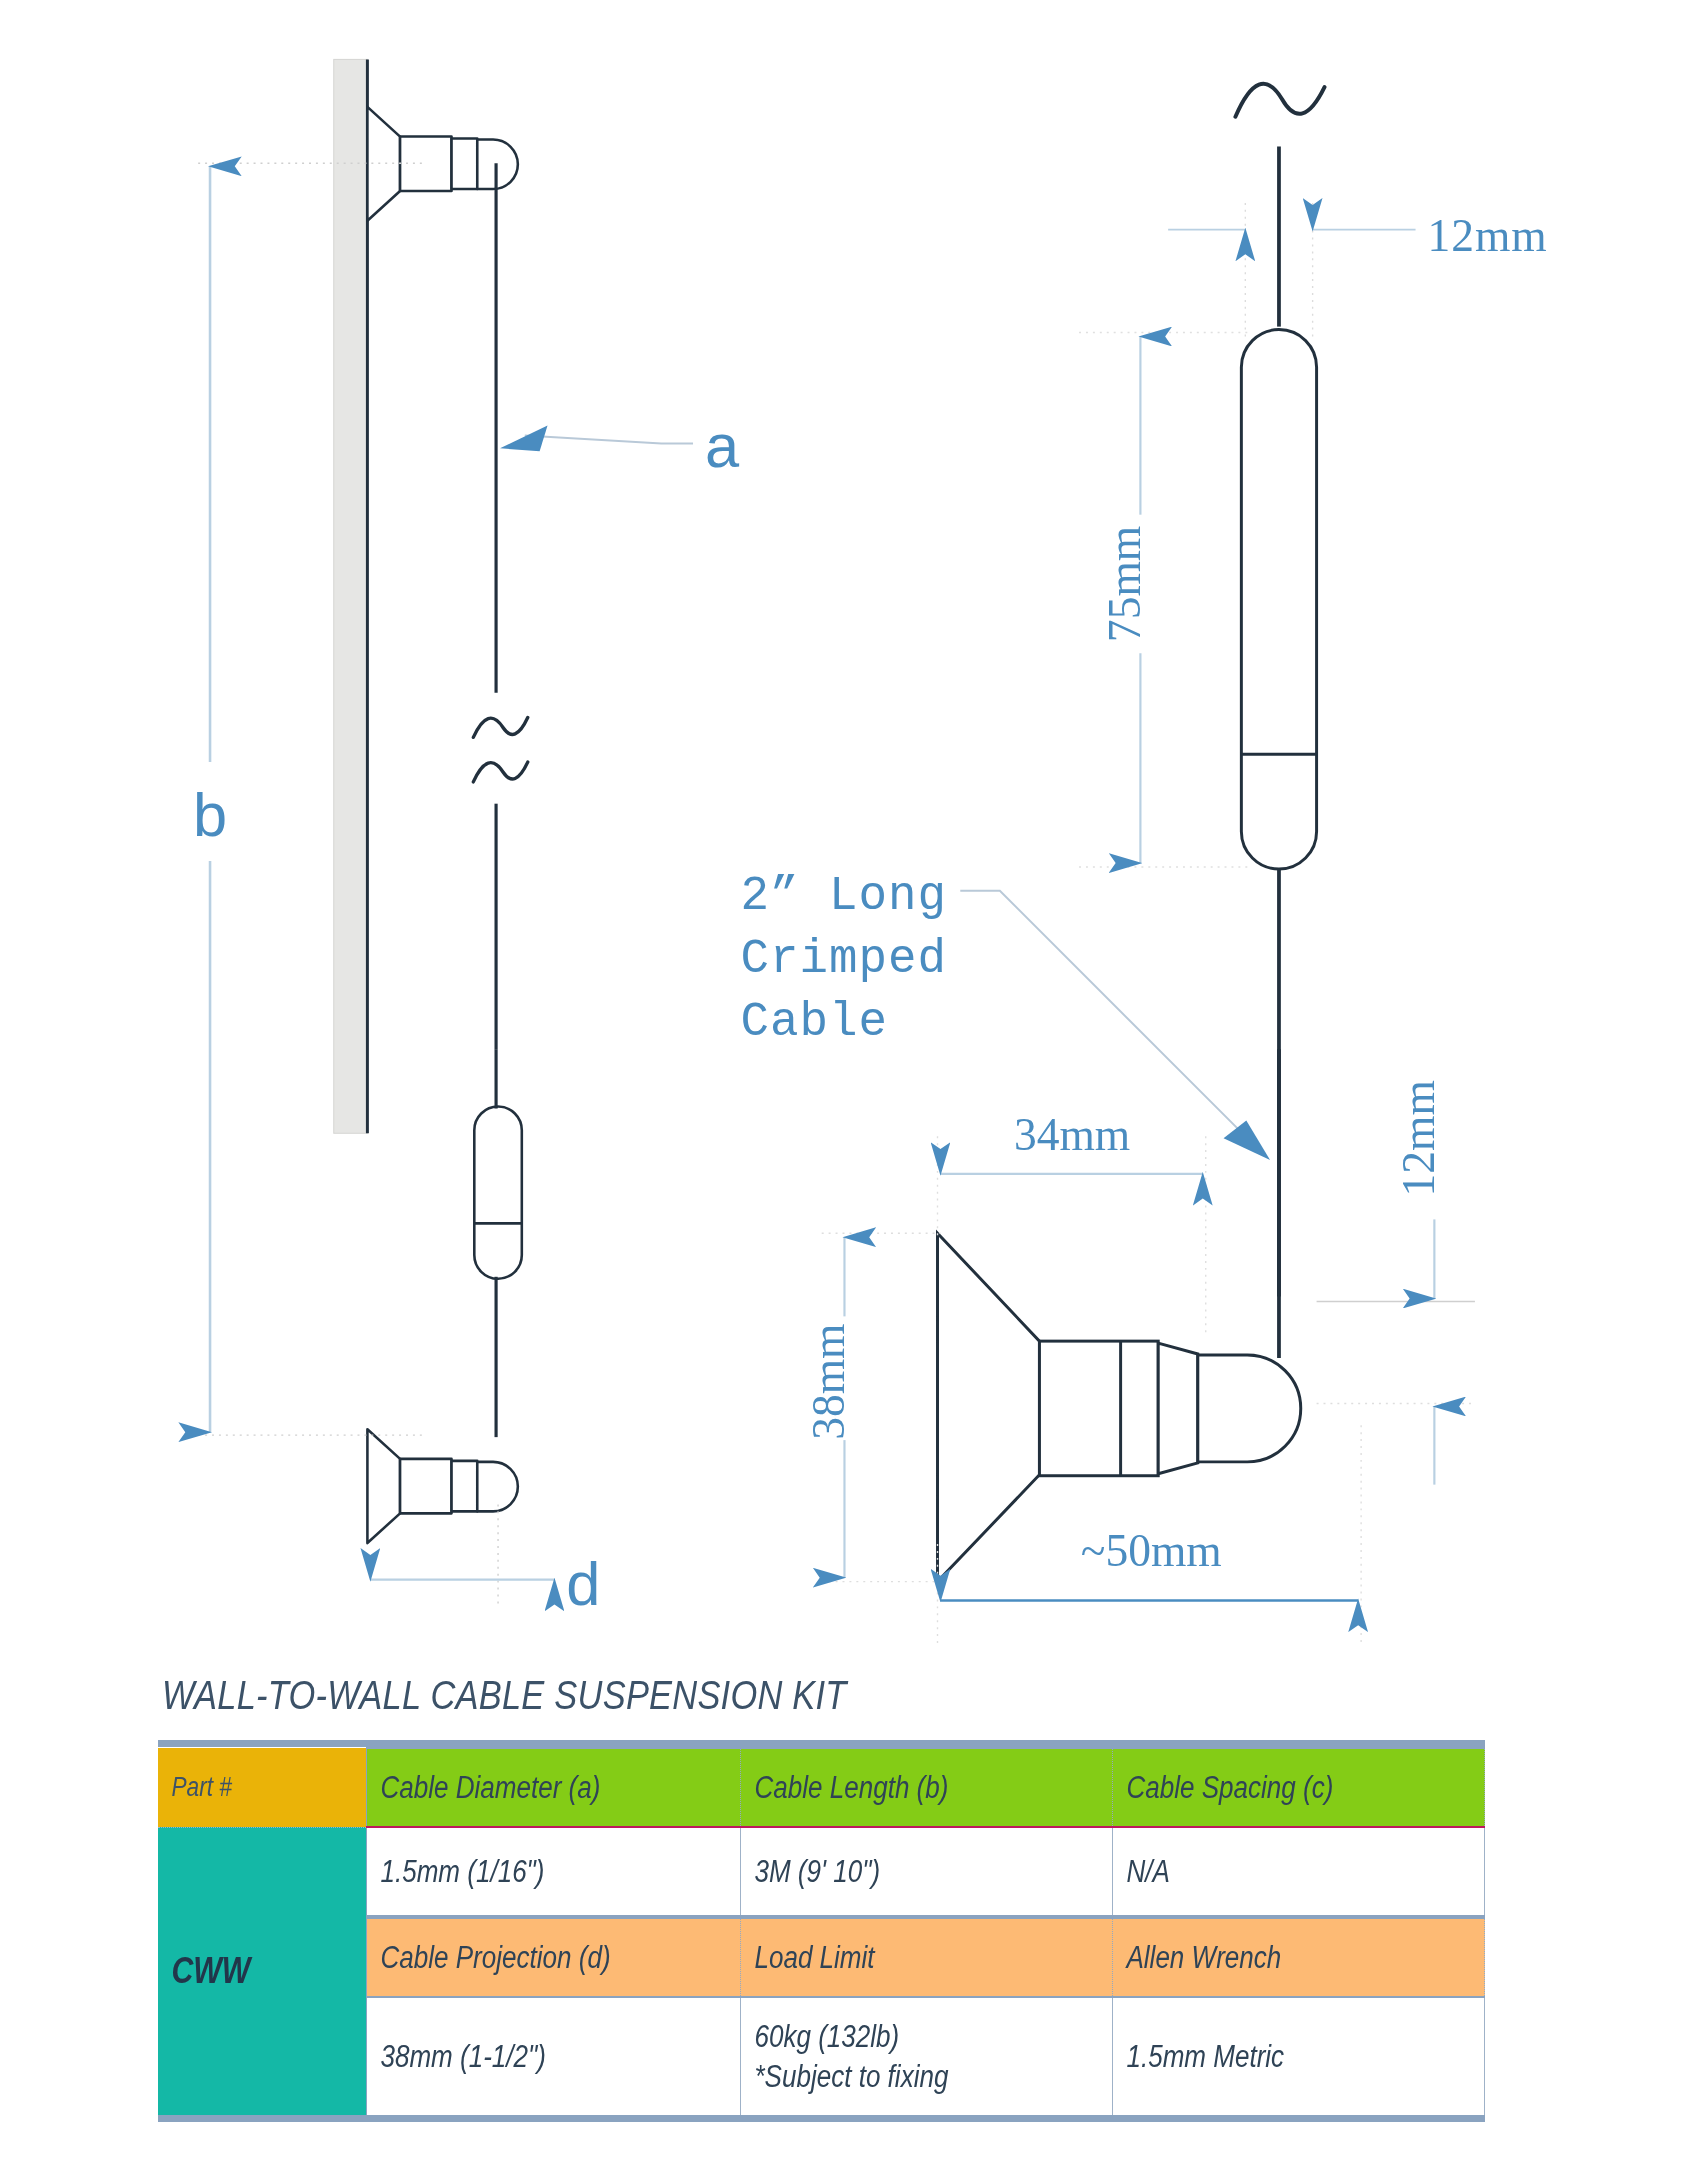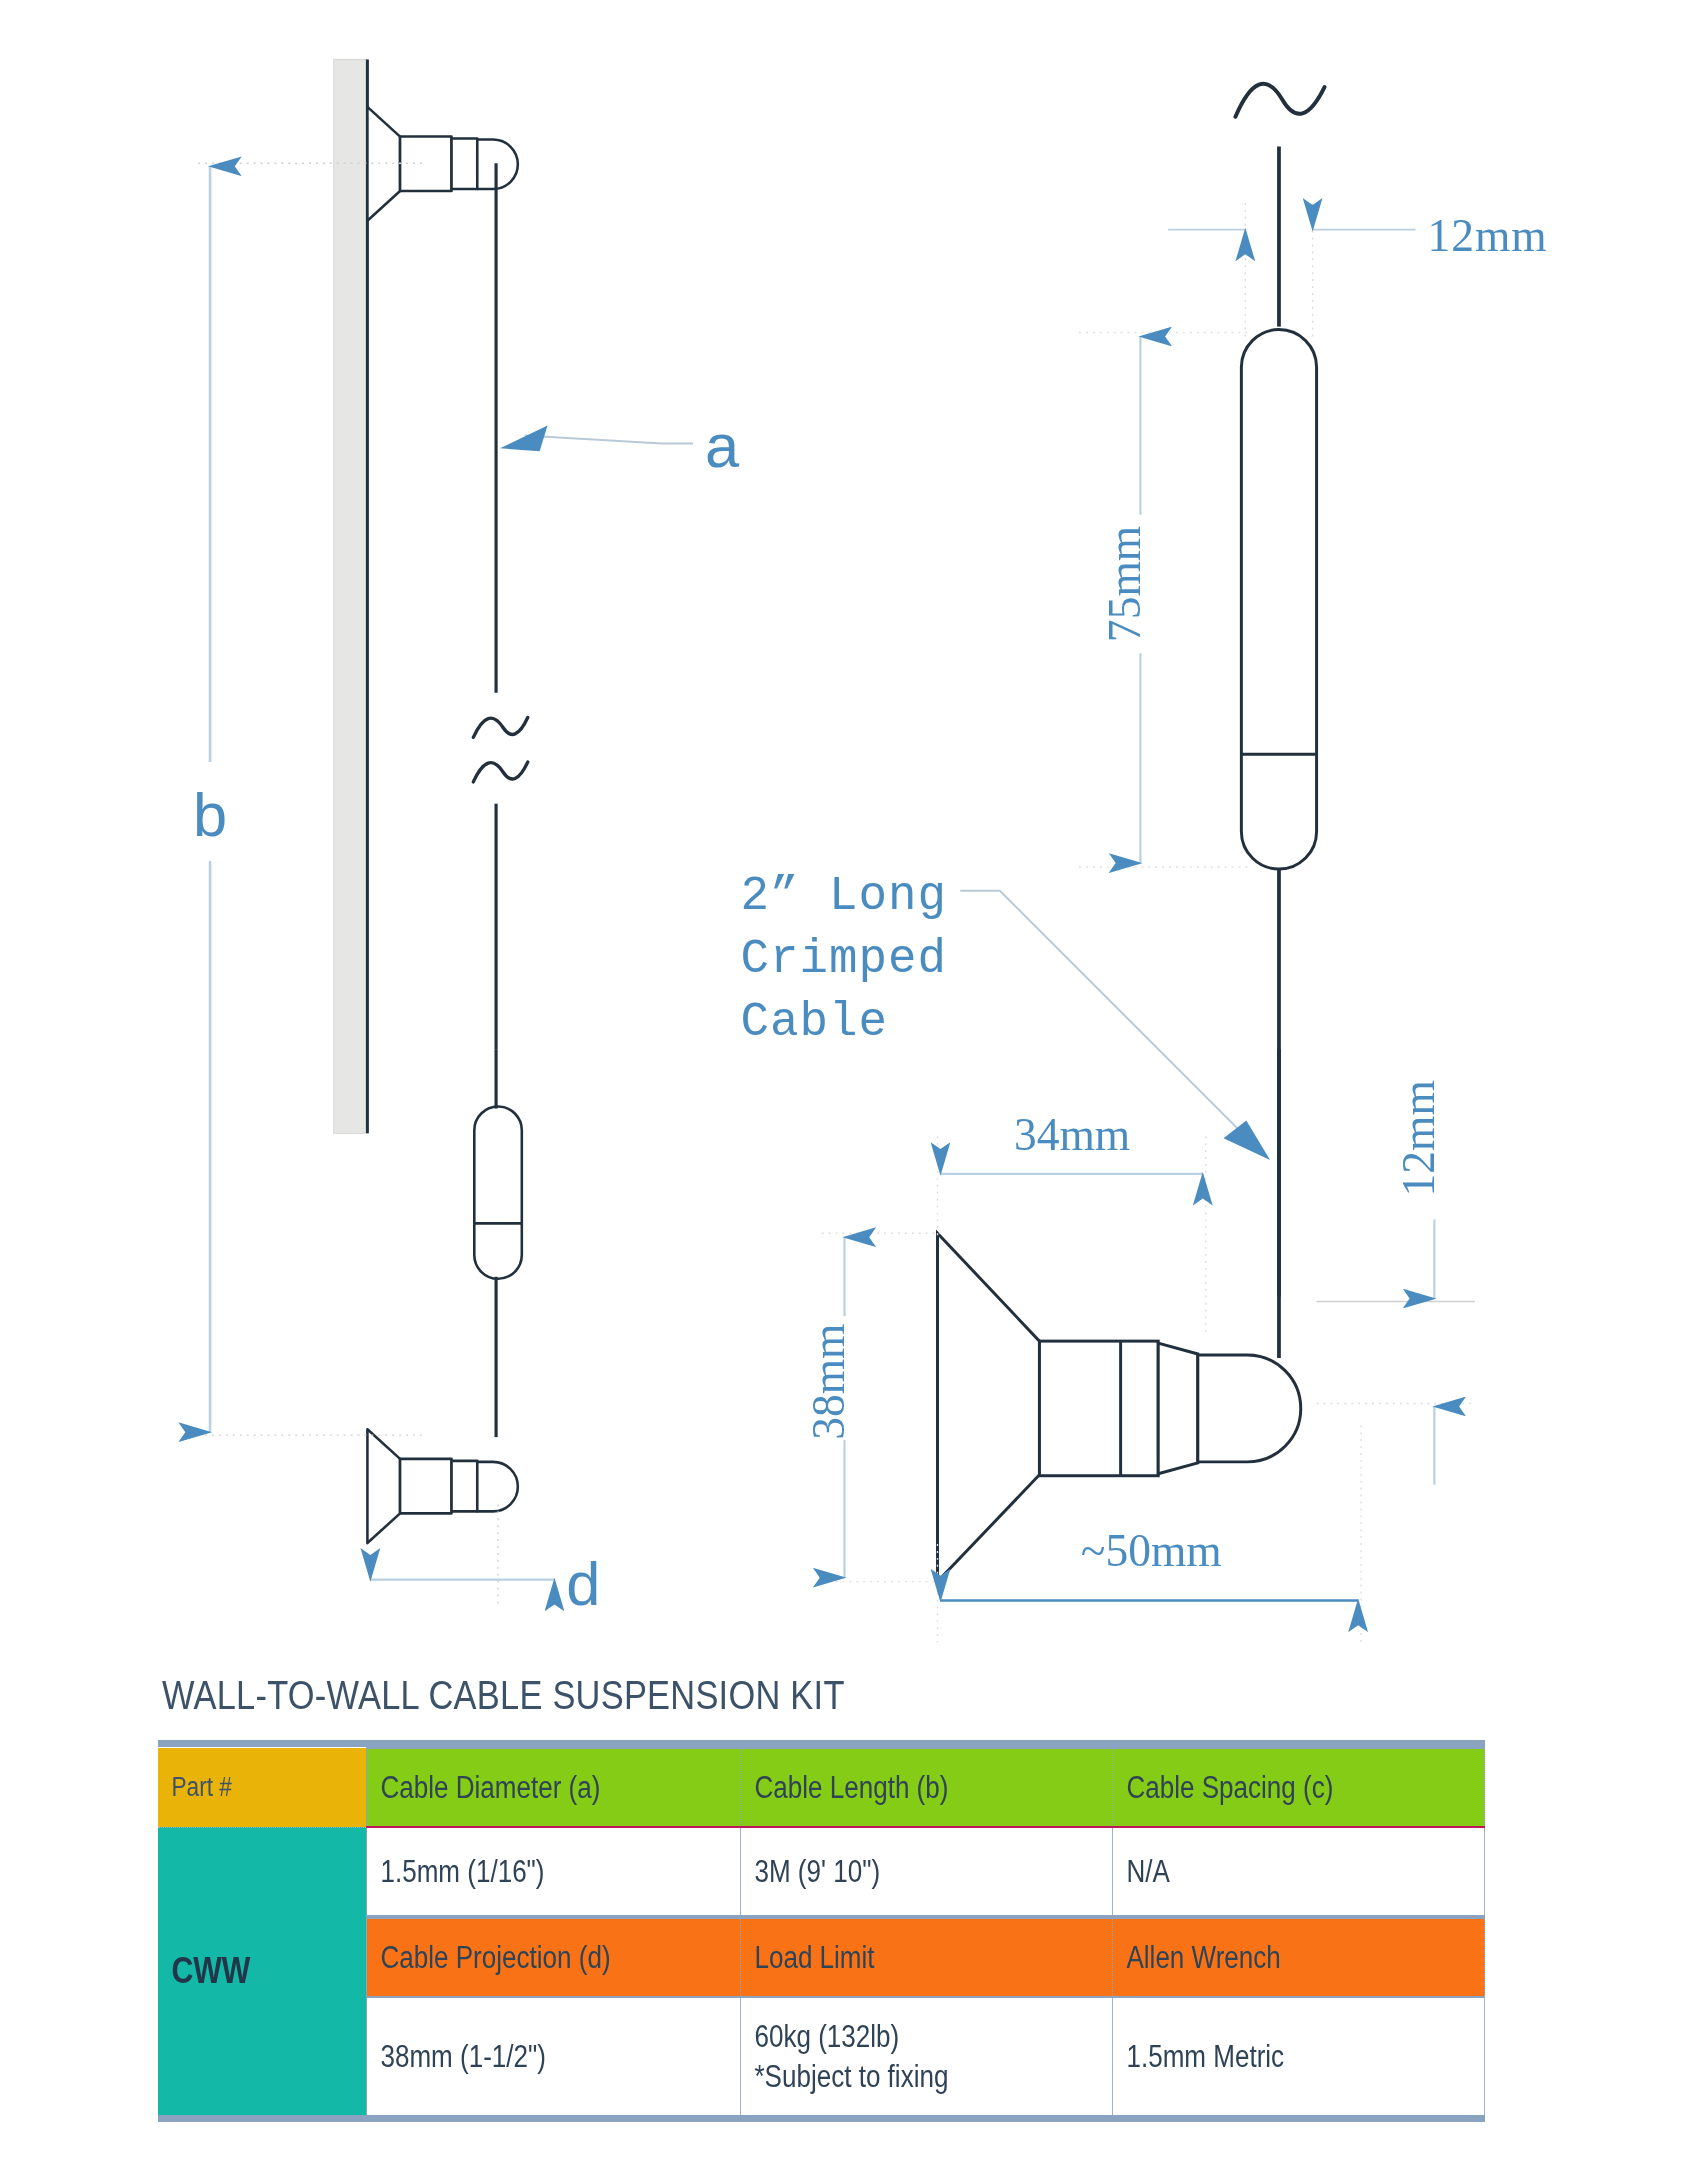--- a/index.html
+++ b/index.html
@@ -6,21 +6,21 @@
   body{width:1683px;height:2178px;position:relative;
        font-family:"Liberation Sans",sans-serif;overflow:hidden;}
 
   #root{position:absolute;inset:0;}
 
   
   #drawing{position:absolute;left:0;top:0;width:1683px;height:1643px;}
   #drawing svg{display:block;}
 
   
-  #spec{position:absolute;left:158px;top:1673px;width:1327px;}
+  #spec{position:absolute;left:158px;top:1673px;width:1327px;font-style:italic;}
 
   #spec-title{
     font-family:"Liberation Sans",sans-serif;
     font-size:40px;
     letter-spacing:0.3px;
     color:#3c5268;
     font-weight:400;
     transform:scaleX(.86);
     transform-origin:left center;
     white-space:nowrap;
@@ -64,21 +64,21 @@
 
   
   tr.hdr-green td.h{
     background:#84cc16;
     border-top:2px solid #8aa3c0;
     border-bottom:2px solid #be185d;
     border-right:1px dotted #93a9c2;
     height:77px;
   }
   tr.hdr-grey td.h{
-    background:#f97316;
+    background:#fdba74;
     border-top:4px solid #8aa3c0;
     border-bottom:2px solid #8aa3c0;
     border-right:1px dotted #93a9c2;
     height:77px;
   }
   td.h .cell-inner{font-size:31px;padding-left:16px;}
 
   
   td.partlbl{
     background:#eab308;

